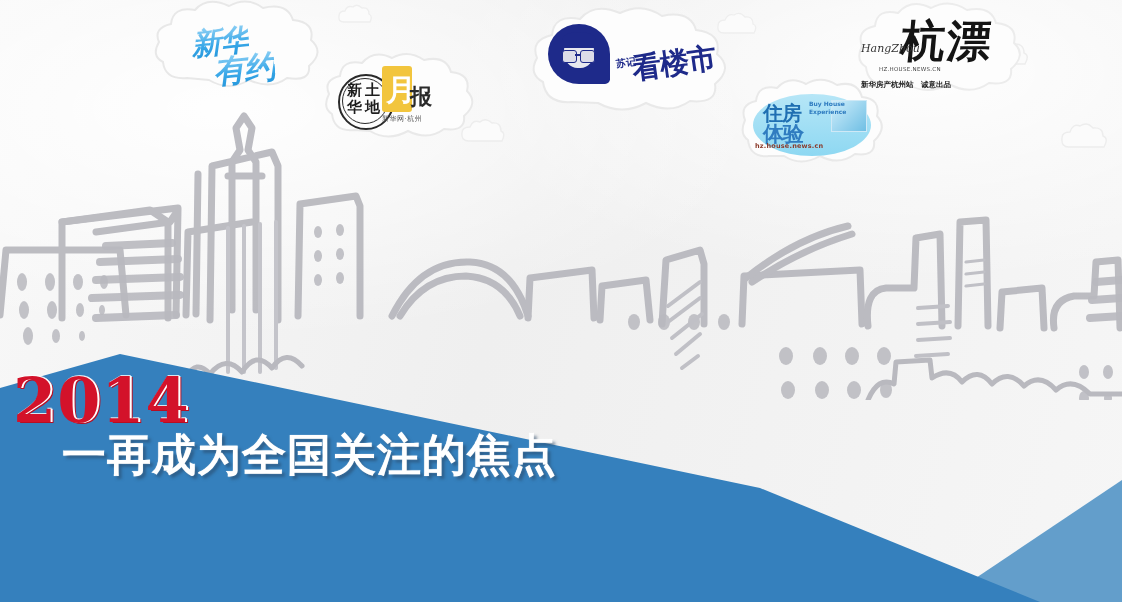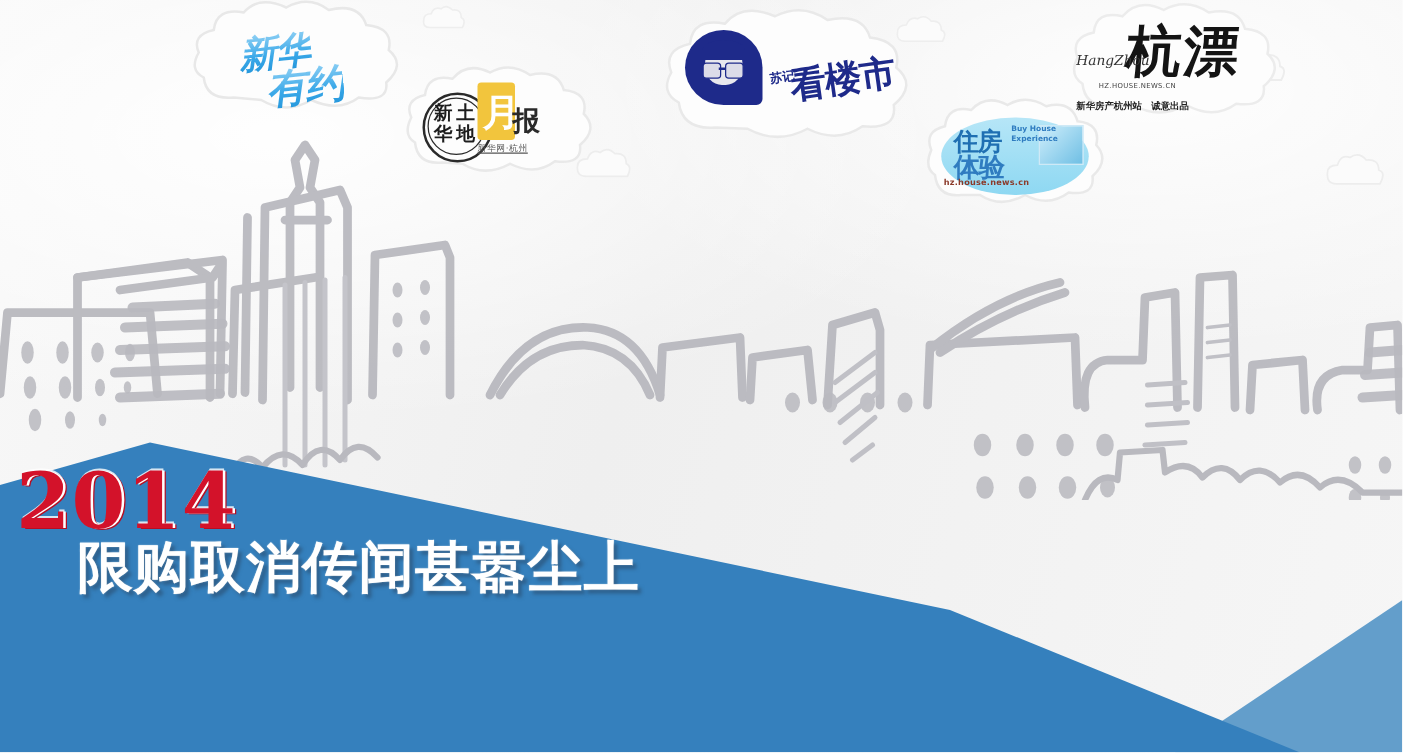--- a/index.html
+++ b/index.html
@@ -48,21 +48,21 @@
   .lg1-a{font-size:30px;left:40px;top:22px;transform:rotate(-6deg);}
   .lg1-b{font-size:32px;left:62px;top:48px;transform:rotate(-6deg);}
 
   
   .lg2-ring{position:absolute;left:16px;top:22px;width:52px;height:52px;border:2.5px solid #2a2a2a;border-radius:50%;}
   .lg2-ring2{position:absolute;left:20px;top:26px;width:44px;height:44px;border:1.5px solid #2a2a2a;border-radius:50%;}
   .lg2-c{position:absolute;font-weight:bold;font-size:15px;color:#1d1d1d;line-height:1;}
   .lg2-yellow{position:absolute;left:60px;top:14px;width:30px;height:46px;background:#f2c53d;border-radius:3px;}
   .lg2-yb{position:absolute;font-weight:bold;color:#fff;font-size:30px;left:64px;top:18px;font-family:"DejaVu Sans",sans-serif;}
   .lg2-bao{position:absolute;left:88px;top:30px;font-weight:bold;font-size:22px;color:#2a2a2a;}
-  .lg2-sub{position:absolute;left:60px;top:62px;font-size:7px;color:#555;letter-spacing:.5px;white-space:nowrap;text-decoration:underline;}
+  .lg2-sub{position:absolute;left:60px;top:62px;font-size:7px;color:#555;letter-spacing:.5px;white-space:nowrap;}
 
   
   .lg3-bubble{position:absolute;left:20px;top:18px;width:62px;height:60px;background:#1e2a8a;border-radius:50% 50% 8% 50%;}
   .lg3-face{position:absolute;left:36px;top:28px;width:30px;height:34px;background:#e8e8ee;border-radius:50% 50% 45% 45%;}
   .lg3-hair{position:absolute;left:34px;top:26px;width:34px;height:16px;background:#1e2a8a;border-radius:50% 50% 0 0;}
   .lg3-glass{position:absolute;left:34px;top:44px;width:34px;height:11px;}
   .lg3-glass i{position:absolute;top:0;width:13px;height:11px;border:1.6px solid #1e2a8a;border-radius:3px;background:#dcdce8;}
   .lg3-glass i.l{left:0;} .lg3-glass i.r{left:18px;}
   .lg3-glass b{position:absolute;left:13px;top:4px;width:5px;height:1.6px;background:#1e2a8a;}
   .lg3-su{position:absolute;left:88px;top:52px;font-size:10px;font-weight:bold;color:#1e2a8a;line-height:1.05;transform:rotate(-8deg);}
@@ -378,15 +378,15 @@
   <div class="banner">
     <svg viewBox="0 0 1122 252" xmlns="http://www.w3.org/2000/svg">
 
       <polygon points="1122,130 1122,252 940,252" fill="#639ecb"></polygon>
 
       <polygon points="0,38 120,4 760,138 1040,252 0,252" fill="#3580bd"></polygon>
     </svg>
   </div>
 
   <div class="year">2014</div>
-  <div class="headline">限购取消传闻甚嚣尘上</div>
+  <div class="headline">一再成为全国关注的焦点</div>
 
 </div>
 
 </body></html>

